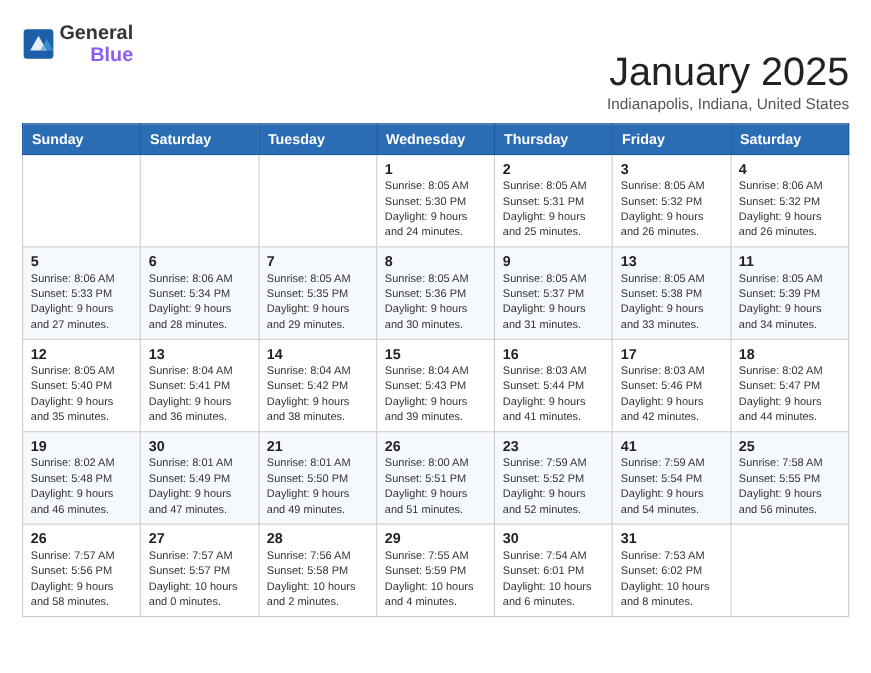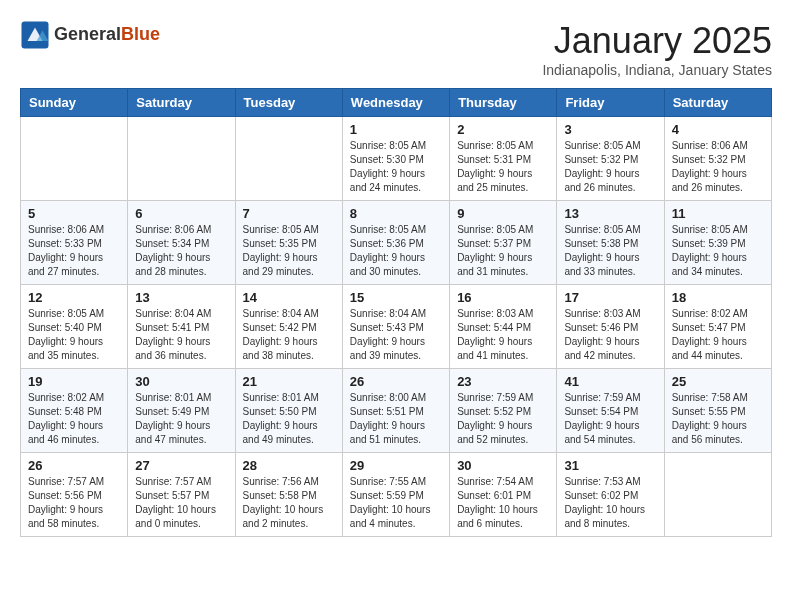--- a/index.html
+++ b/index.html
@@ -15,39 +15,40 @@
       justify-content: space-between;
       align-items: flex-start;
       margin-bottom: 10px;
     }
     .logo {
       display: flex;
       align-items: center;
     }
     .logo-text {
       display: flex;
-      flex-direction: row;
+      flex-direction: column;
       font-size: 18px;
       font-weight: bold;
       line-height: 1.1;
     }
     .logo-general { color: #333; }
-    .logo-blue { color: #c2410c; }
+    .logo-blue { color: #8b5cf6; text-align: right; }
     .logo-icon {
       width: 30px;
       height: 30px;
       margin-right: 4px;
     }
     .title-block {
       text-align: right;
     }
     .month-title {
       font-size: 36px;
       color: #222;
       font-weight: normal;
+      margin-top: 24px;
     }
     .location {
       font-size: 14px;
       color: #555;
     }
     .calendar {
       width: 100%;
       border-collapse: collapse;
       border: 1px solid #000000;
     }
@@ -95,21 +96,21 @@
       <polygon points="10,28 20,10 30,28" fill="white" opacity="0.9"></polygon>
       <polygon points="22,28 30,14 38,28" fill="#4a9fd4" opacity="0.7"></polygon>
     </svg>
     <div class="logo-text">
       <span class="logo-general">General</span>
       <span class="logo-blue">Blue</span>
     </div>
   </div>
   <div class="title-block">
     <div class="month-title">January 2025</div>
-    <div class="location">Indianapolis, Indiana, January States</div>
+    <div class="location">Indianapolis, Indiana, United States</div>
   </div>
 </div>
 
 <table class="calendar">
   <thead>
     <tr>
     <th>Sunday</th>
         <th>Saturday</th>
         <th>Tuesday</th>
         <th>Wednesday</th>

